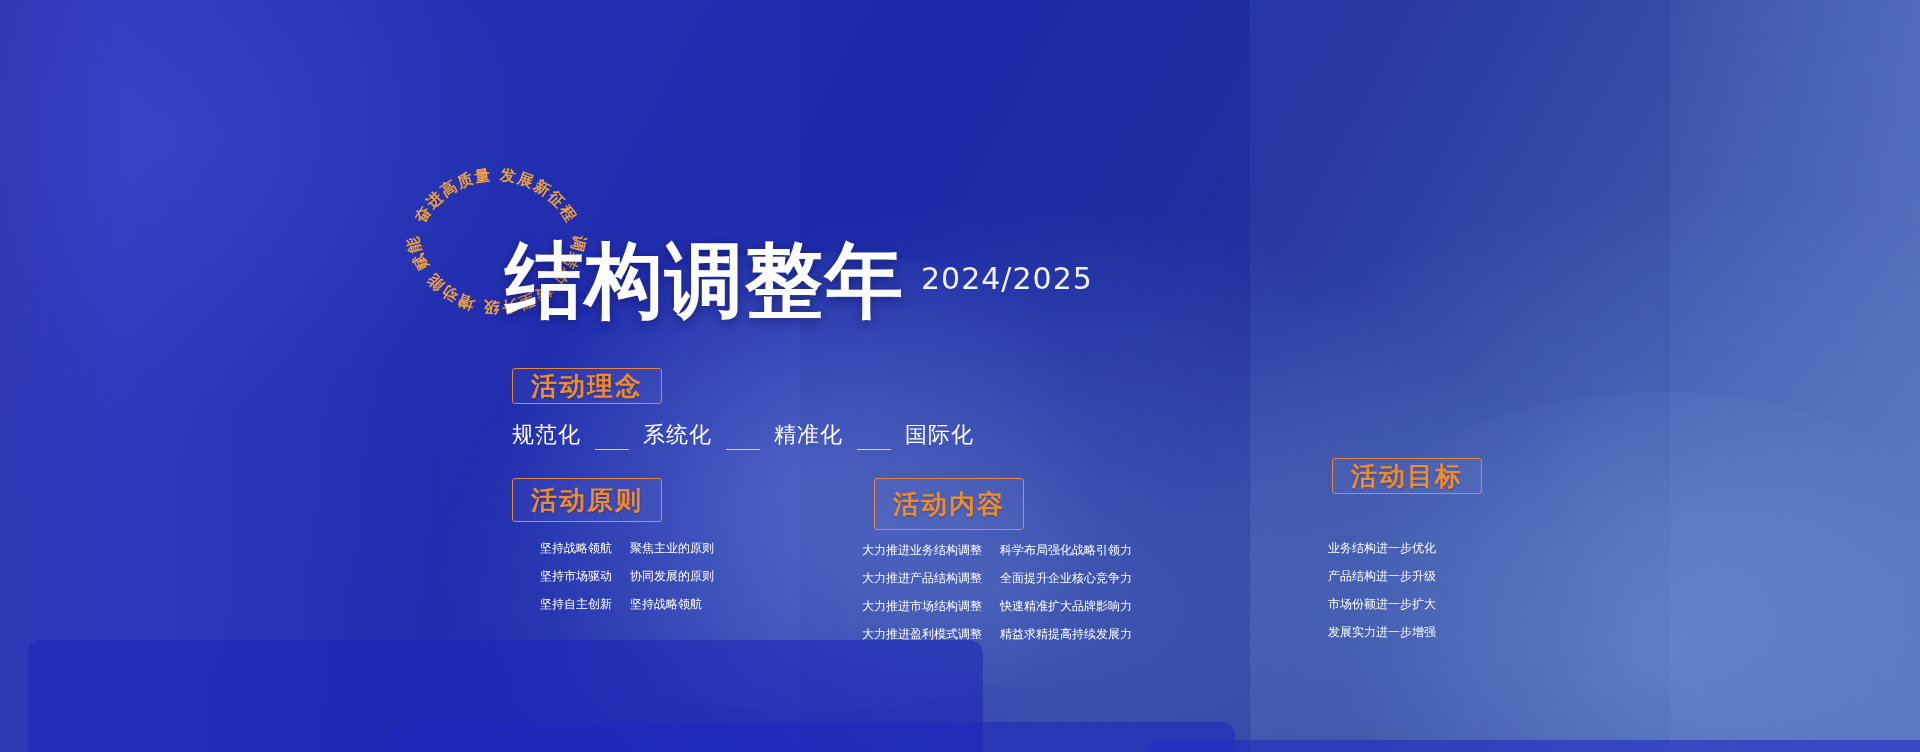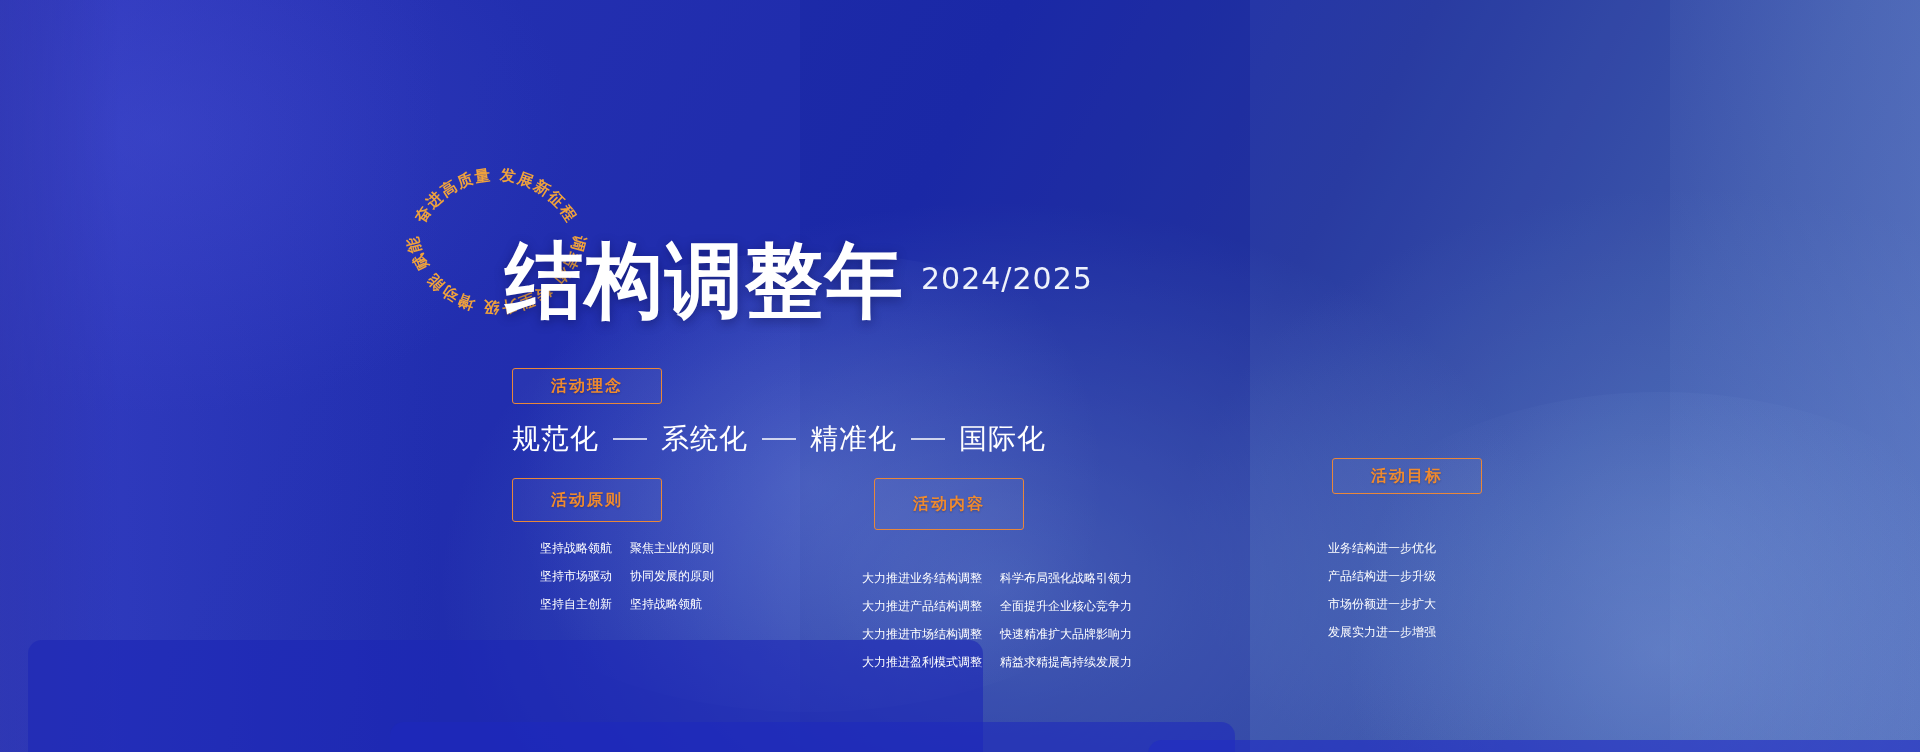--- a/index.html
+++ b/index.html
@@ -48,43 +48,43 @@
     font-family:"DejaVu Sans","Liberation Sans",sans-serif;
     text-shadow:0 2px 10px rgba(10,14,70,.45);
     transform:scaleY(1.06);transform-origin:bottom left;
   }
   #yearLabel{font-size:30px;color:#eef2fb;margin-left:16px;margin-bottom:24px;letter-spacing:1px;font-weight:400;}
 
   
   .badge{
     position:absolute;box-sizing:border-box;
     border:1.6px solid #e8873a;border-radius:3px;
-    color:#f08a2e;font-weight:900;font-size:16px;letter-spacing:2px;
+    color:#f08a2e;font-weight:900;font-size:26px;letter-spacing:2px;
     display:flex;align-items:center;justify-content:center;
     background:rgba(255,255,255,.04);
     text-shadow:0 1px 2px rgba(0,0,0,.25);
   }
   #badgeConcept{left:512px;top:368px;width:150px;height:36px;}
   #badgePrinciple{left:512px;top:478px;width:150px;height:44px;}
   #badgeContent{left:874px;top:478px;width:150px;height:52px;}
   #badgeGoal{left:1332px;top:458px;width:150px;height:36px;}
 
   
-  #conceptLine{position:absolute;left:512px;top:420px;display:flex;align-items:center;
-    color:#ffffff;font-size:28px;letter-spacing:1px;white-space:nowrap;}
+  #conceptLine{position:absolute;left:512px;top:420px;display:flex;align-items:flex-end;
+    color:#ffffff;font-size:22px;letter-spacing:1px;white-space:nowrap;}
   #conceptLine .word{font-weight:400;}
   #conceptLine .dash{display:inline-block;width:34px;height:1.5px;background:rgba(255,255,255,.75);margin:0 14px;}
 
   
   .col{position:absolute;color:#ffffff;font-size:12px;line-height:28px;white-space:nowrap;}
   .col .row{display:flex;}
   .col .a{min-width:0;}
   .col .b{margin-left:18px;}
   #colPrinciple{left:540px;top:534px;}
-  #colContent{left:862px;top:564px;}
+  #colContent{left:862px;top:536px;}
   #colGoal{left:1328px;top:534px;}
 </style>
 </head>
 <body>
 
 <div id="banner">
 
   <div class="edgeL"></div>
   <div class="band b1"></div>
   <div class="band b2"></div>

